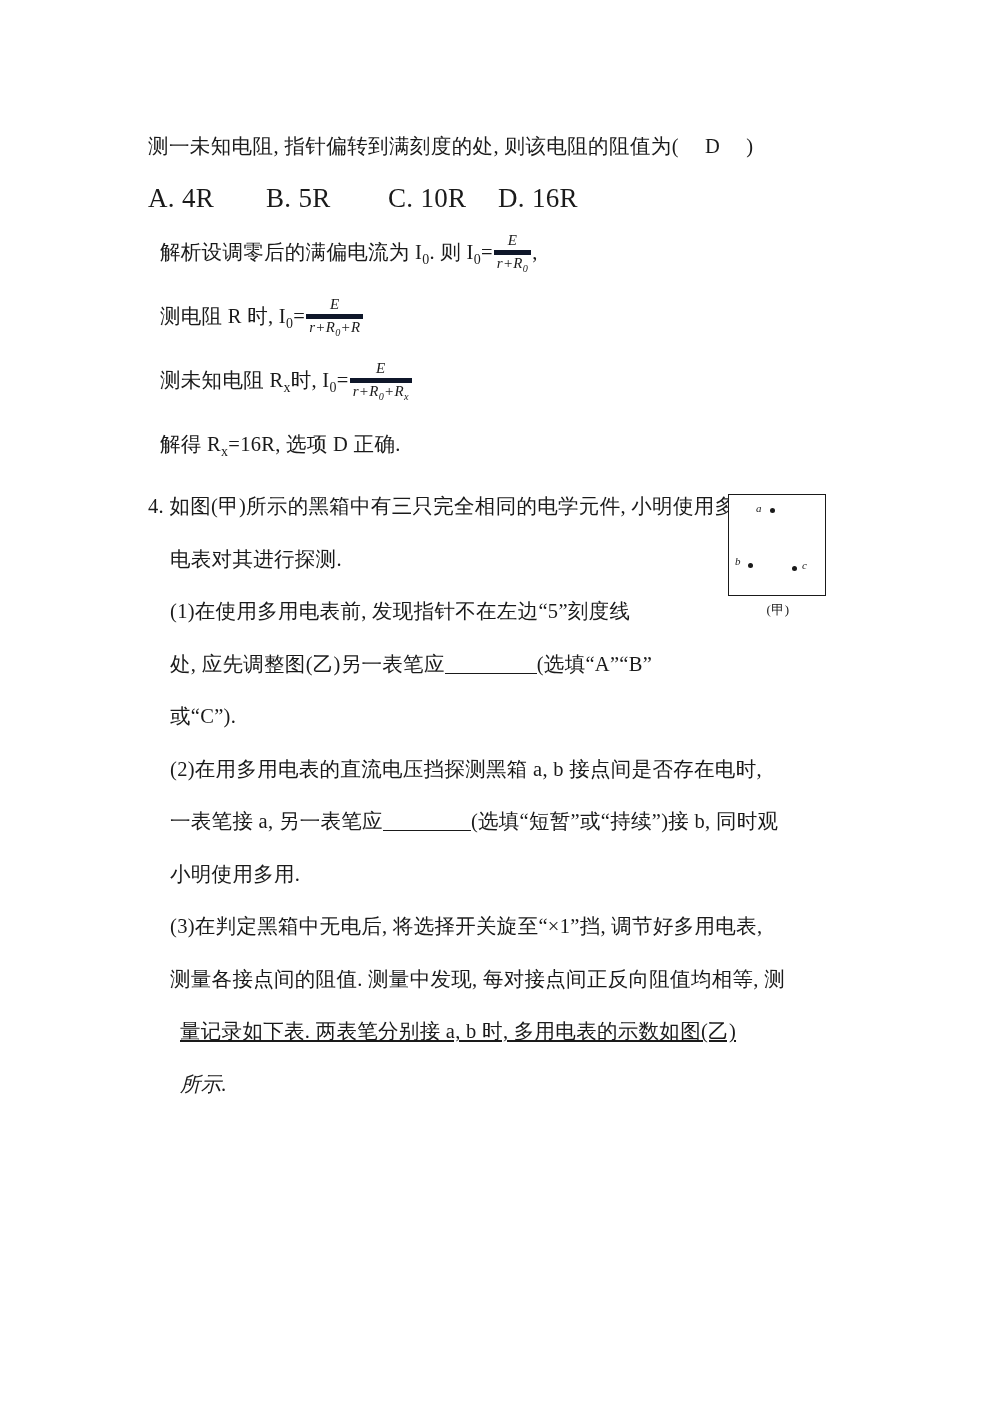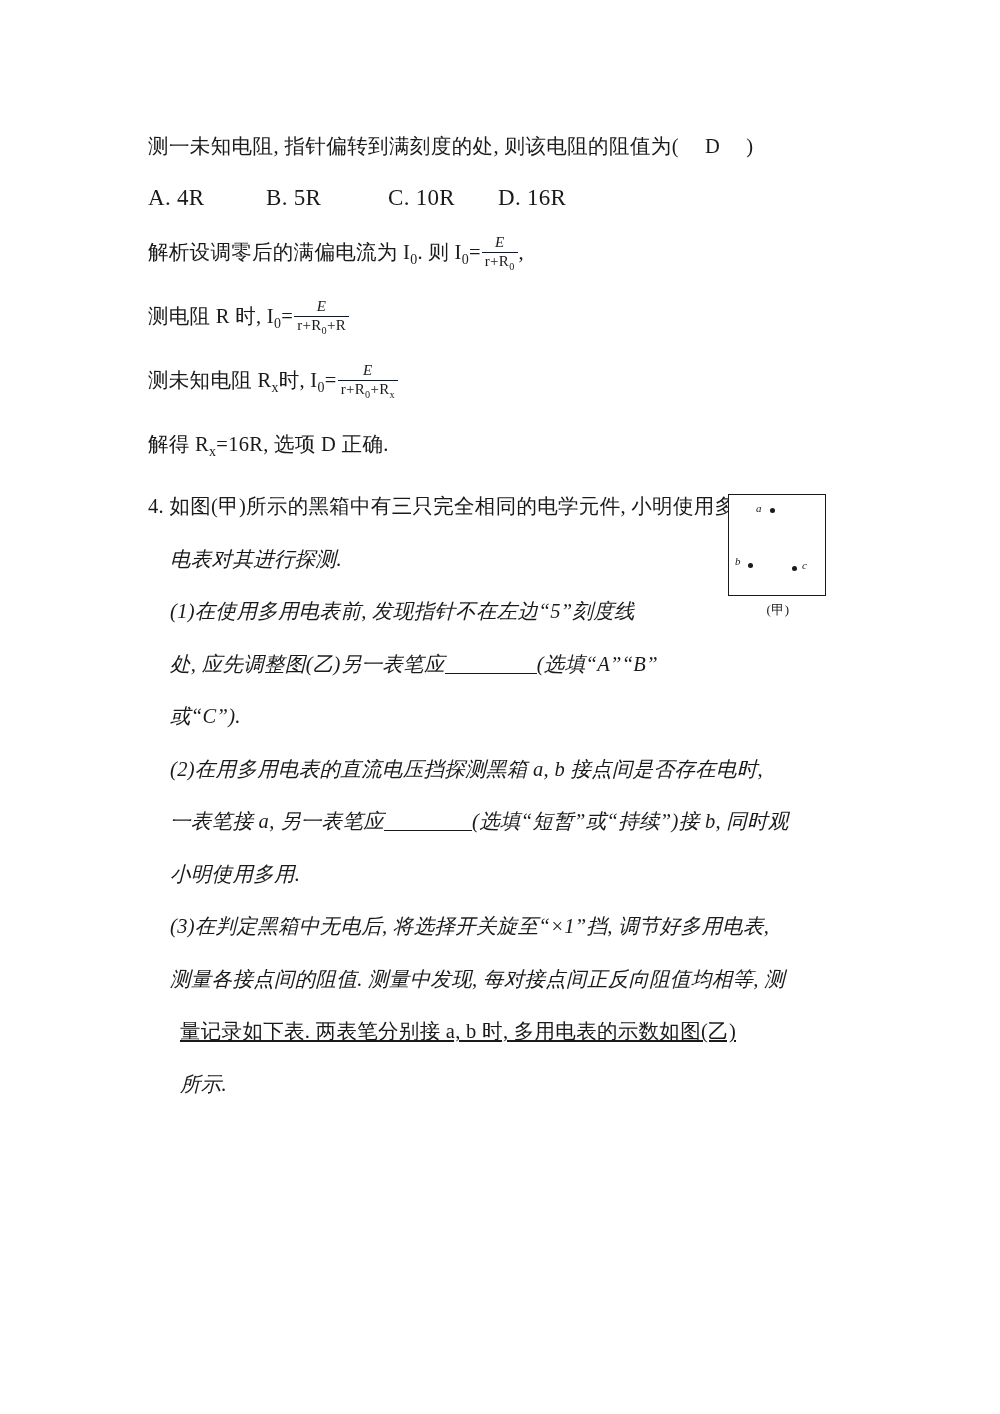--- a/index.html
+++ b/index.html
@@ -22,21 +22,21 @@
     box-sizing: border-box;
     padding: 120px 150px 16px 148px;
   }
   .line {
     font-size: 20.5px;
     line-height: 52px;
     letter-spacing: 0.4px;
     white-space: nowrap;
   }
   .options {
-    font-size: 23px;
+    font-size: 27px;
     line-height: 52px;
     letter-spacing: 0.3px;
   }
   .options span.opt {
     display: inline-block;
   }
   .opt-a { width: 118px; }
   .opt-b { width: 122px; }
   .opt-c { width: 110px; }
 
@@ -51,41 +51,43 @@
     position: relative;
     top: -1px;
   }
   .frac .num {
     display: block;
     padding: 0 3px;
     font-style: italic;
   }
   .frac .den {
     display: block;
-    border-top: 1px solid #0f172a;
+    border-top: 5px solid #0f172a;
     padding: 0 3px;
+    font-style: italic;
   }
   .sub {
     font-size: 0.68em;
     vertical-align: sub;
   }
 
   .solution-line {
     font-size: 20.5px;
     line-height: 56px;
     letter-spacing: 0.3px;
+    margin-left: 12px;
   }
 
   
   .para {
     font-size: 20.5px;
     line-height: 52.5px;
     letter-spacing: 0.3px;
   }
-  .indent { padding-left: 22px; font-style: italic; }
+  .indent { padding-left: 22px; }
 
   .blank {
     display: inline-block;
     width: 92px;
     border-bottom: 1px solid #1a1a1a;
     height: 20px;
     vertical-align: -3px;
   }
   .blank-sm {
     display: inline-block;

